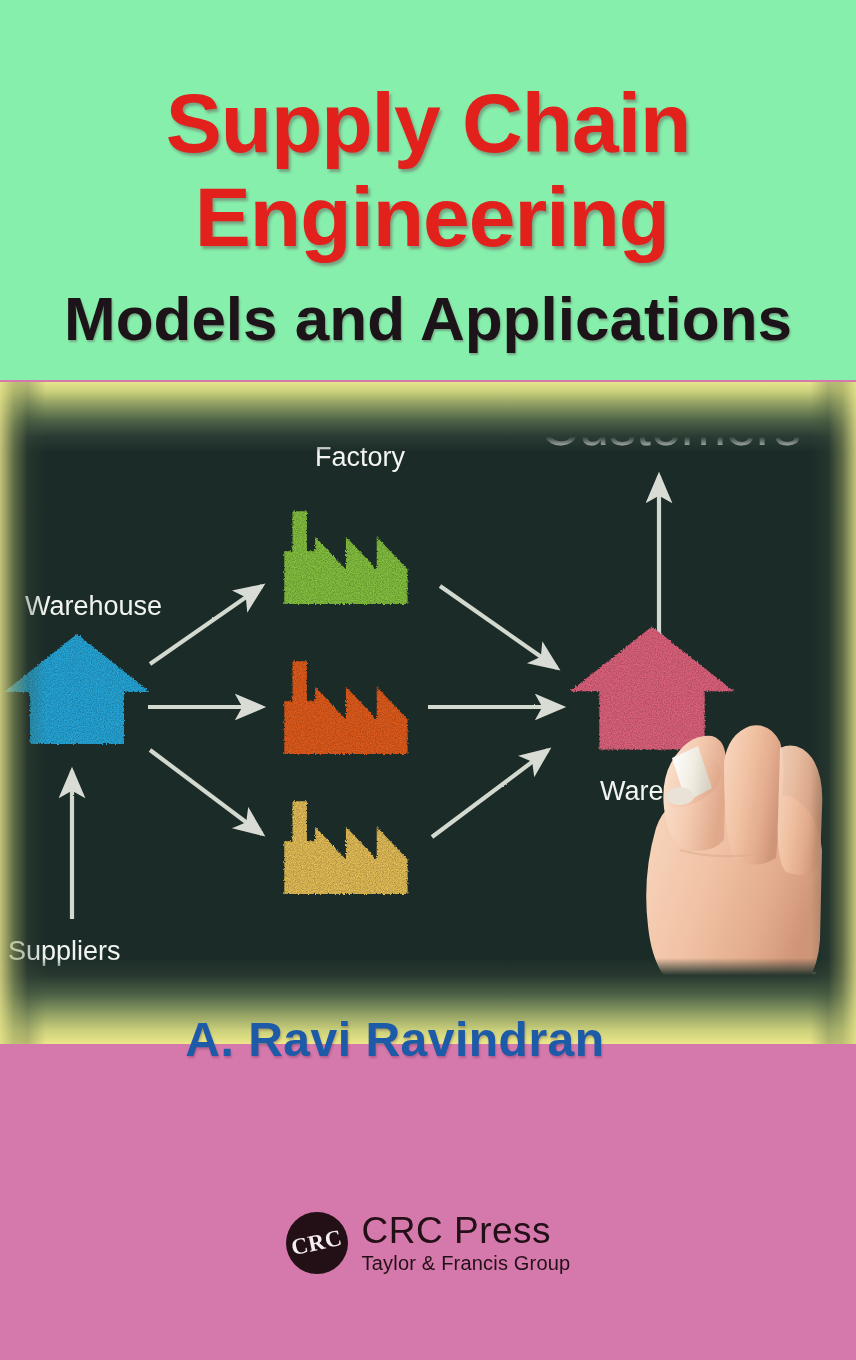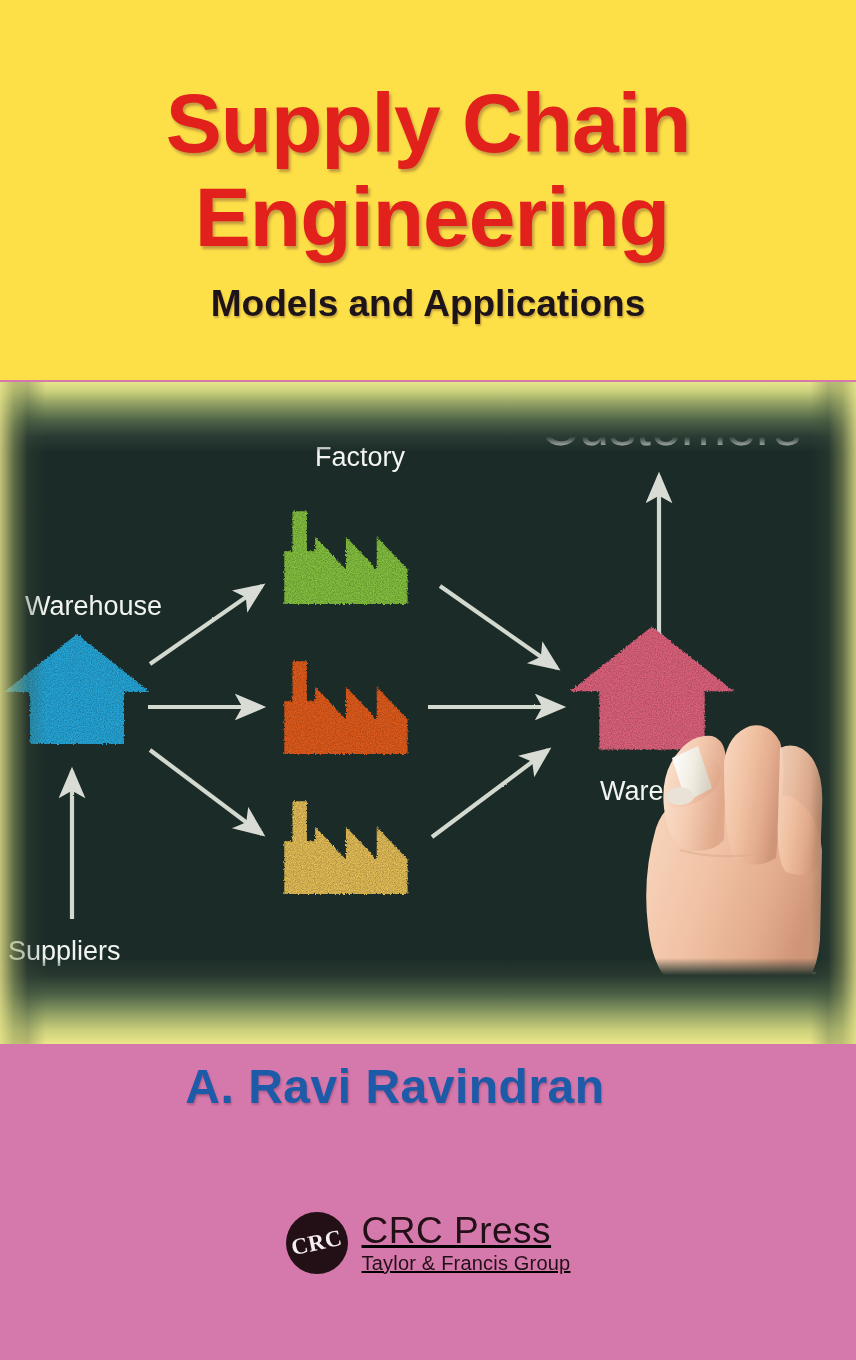--- a/index.html
+++ b/index.html
@@ -19,21 +19,21 @@
     background: #d578ab;
     overflow: hidden;
   }
 
   
   #title-block {
     position: absolute;
     left: 0; top: 0;
     width: 856px;
     height: 380px;
-    background: #fde047;
+    background: #86efac;
     text-align: center;
   }
 
   .title-line {
     color: #e2211c;
     font-family: "Liberation Sans", sans-serif;
     font-weight: bold;
     font-size: 84px;
     letter-spacing: -1px;
     line-height: 0.98;
@@ -44,21 +44,21 @@
   #title-1 { position: absolute; left: 0; top: 82px; width: 856px; }
   #title-2 { position: absolute; left: 0; top: 176px; width: 856px; padding-left: 8px; }
 
   #subtitle {
     position: absolute;
     left: 0; top: 283px;
     width: 856px;
     color: #1c1418;
     font-family: "Liberation Sans", sans-serif;
     font-weight: bold;
-    font-size: 37px;
+    font-size: 62px;
     letter-spacing: 0px;
     text-shadow: 1px 2px 2px rgba(80,20,50,0.30);
     white-space: nowrap;
   }
 
   
   #chalkboard-wrap {
     position: absolute;
     left: 0;
     top: 382px;
@@ -120,21 +120,21 @@
   #hand-layer {
     position: absolute;
     left: 620px; top: 700px;
     width: 236px; height: 344px;
     pointer-events: none;
   }
 
   
   #authors {
     position: absolute;
-    left: 0; top: 1060px;
+    left: 0; top: 1013px;
     width: 772px;
     text-align: center;
     padding-left: 18px;
   }
   .author-line {
     color: #1d5aa8;
     font-family: "Liberation Sans", sans-serif;
     font-weight: bold;
     font-size: 48px;
     line-height: 1.14;
@@ -164,21 +164,21 @@
   }
   #crc-mark-text {
     color: #f4eef1;
     font-family: "Liberation Serif", serif;
     font-weight: bold;
     font-size: 23px;
     letter-spacing: 0.5px;
     transform: rotate(-12deg);
     display: block;
   }
-  #crc-words { display: flex; flex-direction: column; line-height: 1.05; text-decoration: underline; }
+  #crc-words { display: flex; flex-direction: column; line-height: 1.05; }
   #crc-press {
     color: #231017;
     font-family: "Liberation Sans", sans-serif;
     font-size: 37px;
     letter-spacing: 0.5px;
   }
   #crc-tagline {
     color: #231017;
     font-family: "Liberation Sans", sans-serif;
     font-size: 20px;

